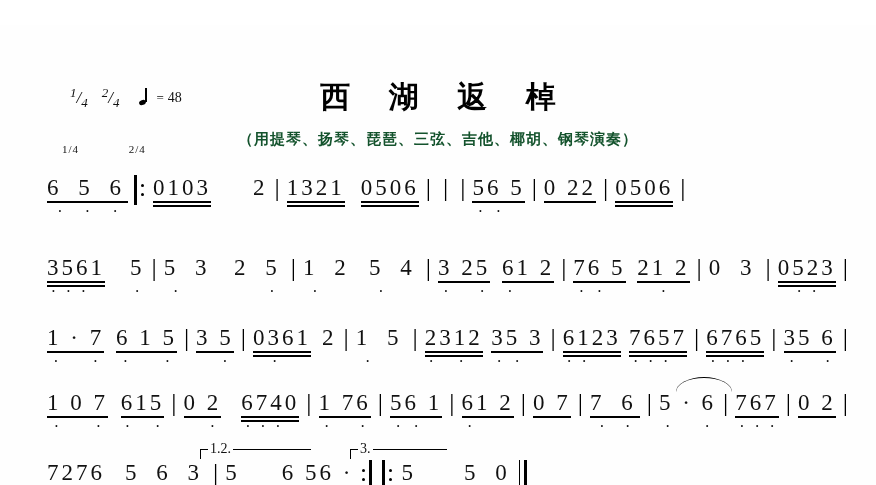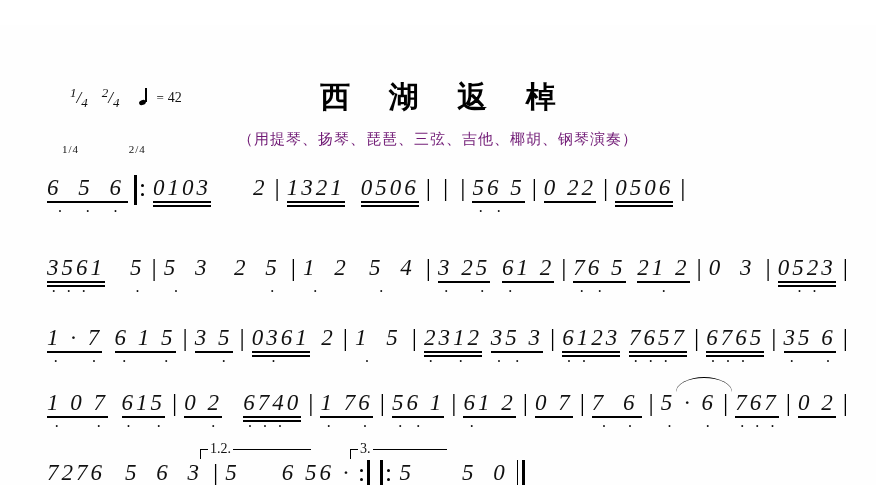--- a/index.html
+++ b/index.html
@@ -31,23 +31,23 @@
     text-indent: 14px;
     color: #000;
   }
   .subtitle {
     position: absolute;
     left: 0; right: 0;
     top: 105px;
     text-align: center;
     font-family: "DejaVu Sans", sans-serif;
     font-size: 15px;
-    font-weight: normal;
+    font-weight: bold;
     letter-spacing: 1px;
-    color: #701a75;
+    color: #14532d;
   }
 
   
   .meter-block {
     position: absolute;
     left: 70px;
     top: 60px;
     display: flex;
     align-items: center;
     gap: 14px;
@@ -111,21 +111,20 @@
     left: 46px;
     right: 22px;
     display: flex;
     align-items: flex-start;
     font-family: "Liberation Serif", serif;
   }
   .cell {
     display: flex;
     align-items: center;
     position: relative;
-    font-style: italic;
   }
   
   .grp {
     position: relative;
     display: inline-flex;
     padding: 0 1px;
     white-space: nowrap;
   }
   .notes {
     font-size: 23px;
@@ -256,21 +255,21 @@
 <body>
 
 <div id="sheet">
 
   <div class="meter-block">
     <span class="frac"><span class="num">1</span><span class="sl">/</span><span class="den">4</span></span>
     <span class="frac"><span class="num">2</span><span class="sl">/</span><span class="den">4</span></span>
     <span class="tempo">
       <span class="note"></span>
       <span class="eq">=</span>
-      <span class="bpm">42</span>
+      <span class="bpm">48</span>
     </span>
   </div>
 
   <div class="title">西 湖 返 棹</div>
   <div class="subtitle">（用提琴、扬琴、琵琶、三弦、吉他、椰胡、钢琴演奏）</div>
 
   <div class="meter-small">
     <span>1/4</span>
     <span class="m2">2/4</span>
   </div>

